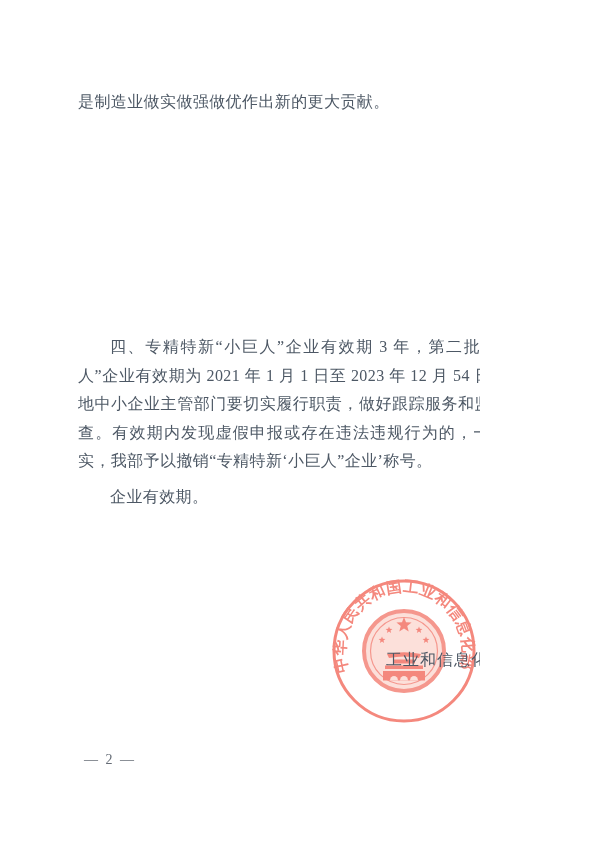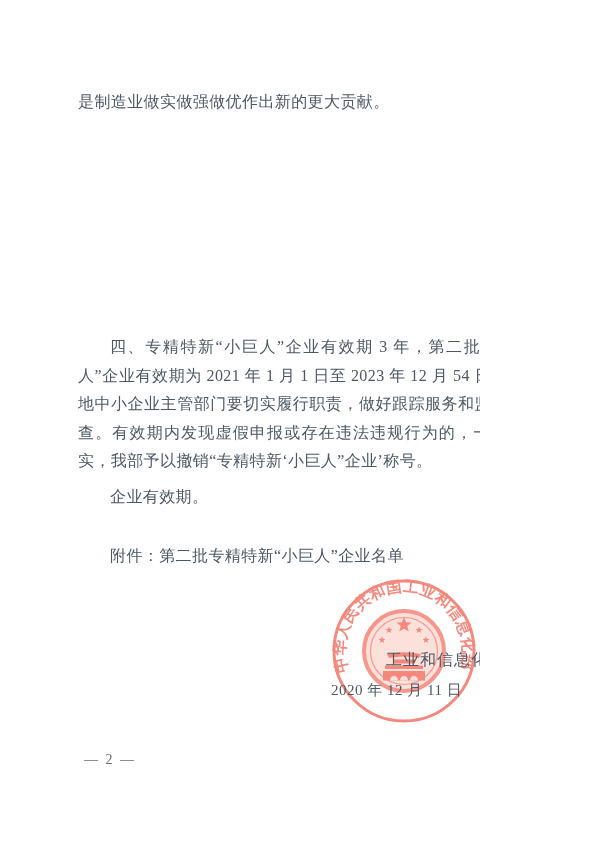--- a/index.html
+++ b/index.html
@@ -60,21 +60,20 @@
   }
 </style>
 </head>
 <body>
 
 <div class="page">
 
   <p class="para p0">是制造业做实做强做优作出新的更大贡献。</p>
   <p class="para p2 indent">四、专精特新“小巨人”企业有效期 3 年，第二批“小巨人”企业有效期为 2021 年 1 月 1 日至 2023 年 12 月 54 日。各地中小企业主管部门要切实履行职责，做好跟踪服务和监督检查。有效期内发现虚假申报或存在违法违规行为的，一经查实，我部予以撤销“专精特新‘小巨人”企业’称号。</p>
   <p class="para p3 indent">企业有效期。</p>
-  <p class="para p4 indent">附件：第二批专精特新“小巨人”企业名单</p>
 
   <div class="seal">
     <svg width="148" height="148" viewBox="0 0 148 148">
 
       <circle cx="74" cy="74" r="70" fill="none" stroke="#f3786c" stroke-width="3"></circle>
 
       <defs>
         <path id="sealArc" d="M 18.6,94.2 A 59,59 0 1 1 129.4,94.2" fill="none"></path>
       </defs>
       <text font-size="15.5" font-weight="bold" fill="#f3786c" letter-spacing="0.5" font-family="Liberation Serif, DejaVu Serif, serif">
@@ -97,16 +96,15 @@
         <path d="M55,88.5 L93,88.5 L93,92 L55,92 Z" fill="#f3786c"></path>
         <rect x="53" y="94" width="42" height="9.5" fill="#f3786c"></rect>
         <path d="M60,103.5 a4,4.5 0 0 1 8,0 Z" fill="#fcdcd6"></path>
         <path d="M70,103.5 a4,4.5 0 0 1 8,0 Z" fill="#fcdcd6"></path>
         <path d="M80,103.5 a4,4.5 0 0 1 8,0 Z" fill="#fcdcd6"></path>
       </g>
     </svg>
   </div>
 
   <div class="signature">工业和信息化部</div>
-  <div class="issue-date">2020 年 12 月 11 日</div>
   <div class="page-number">— 2 —</div>
 
 </div>
 
 </body></html>

